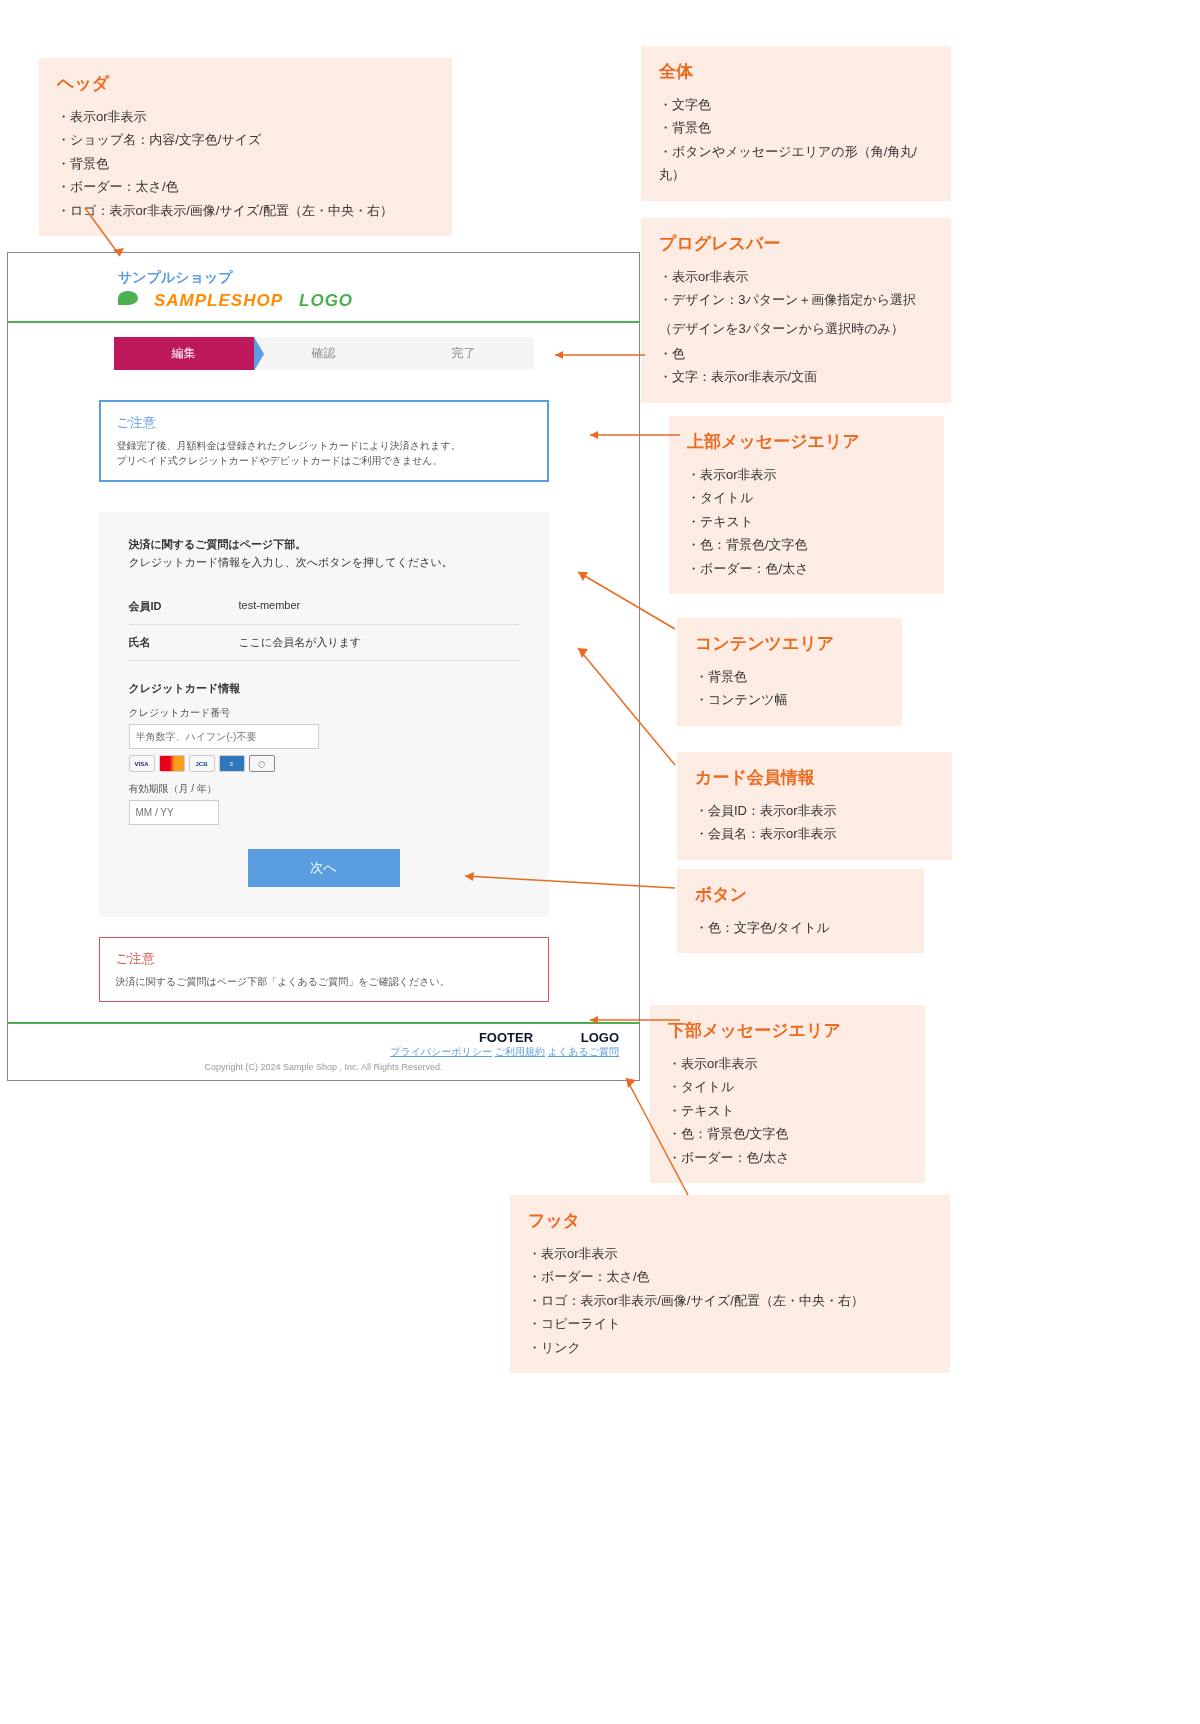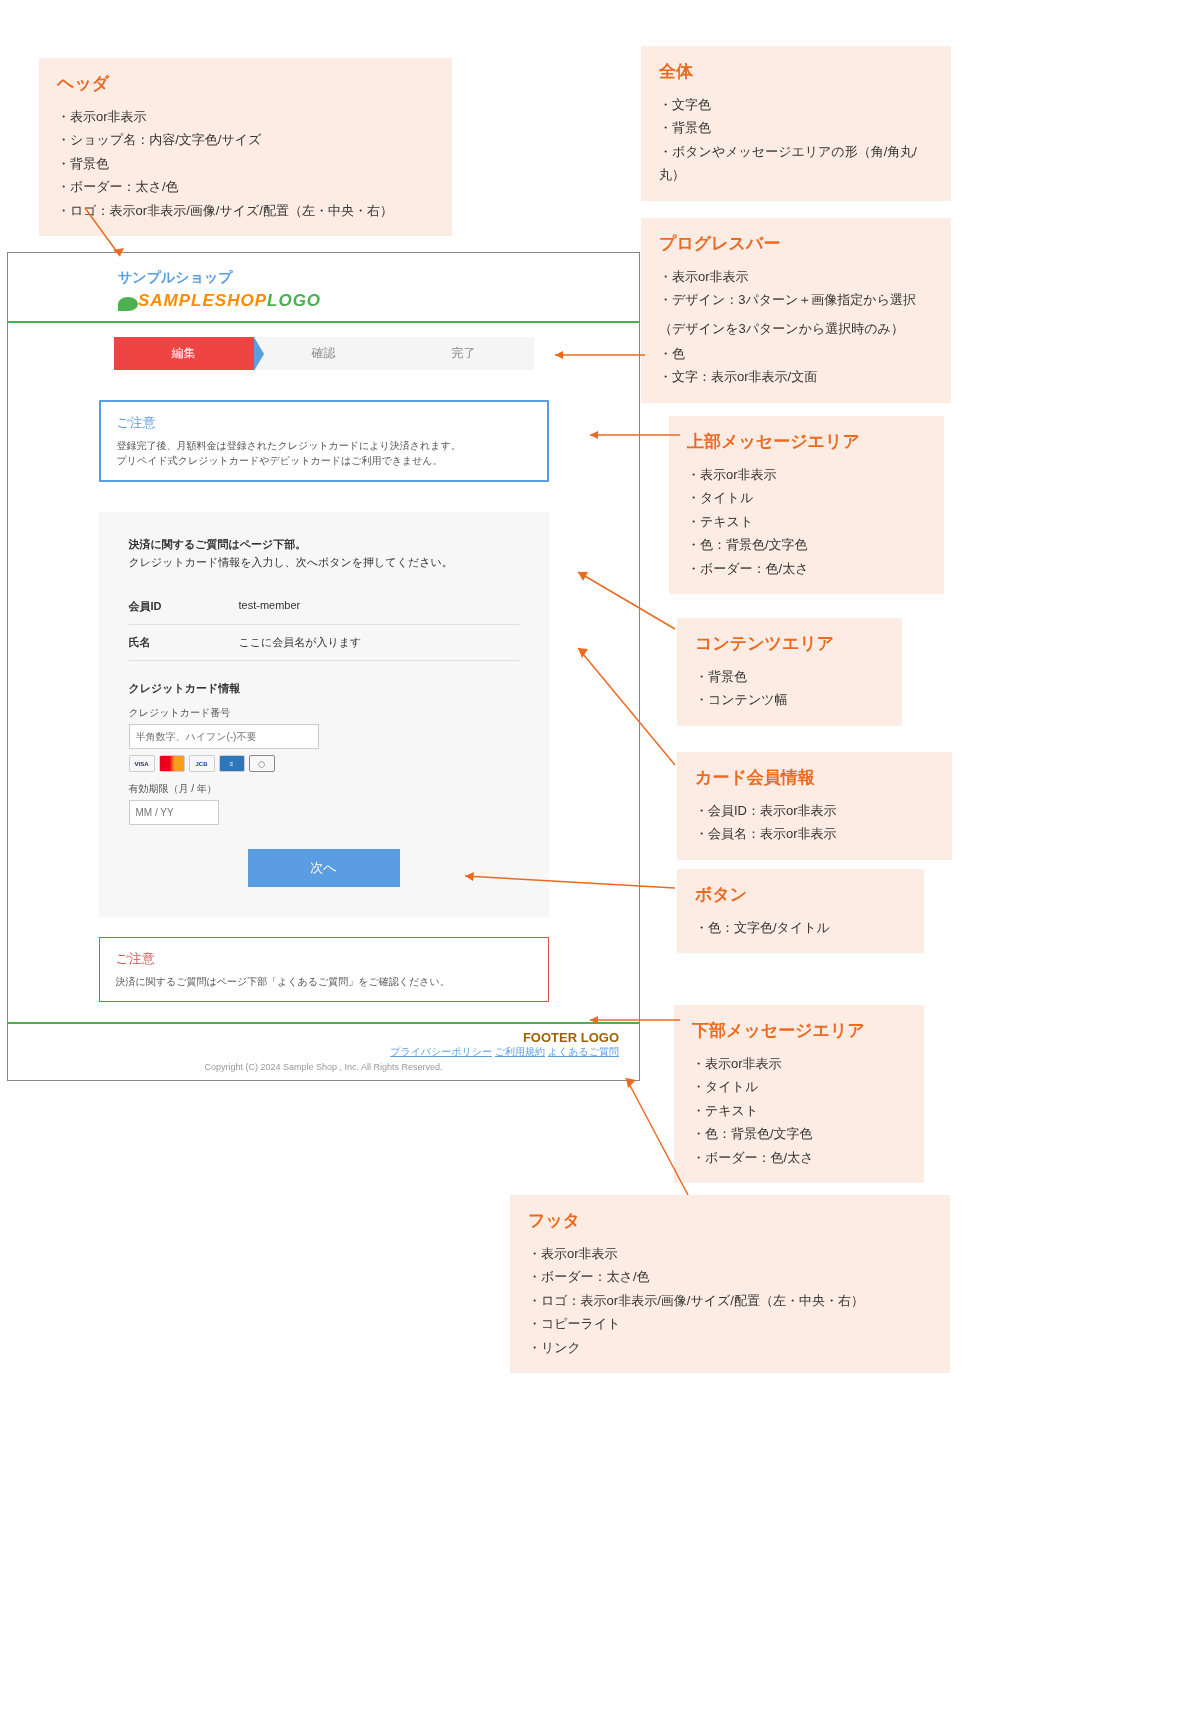--- a/index.html
+++ b/index.html
@@ -9,35 +9,35 @@
 .annotation li { list-style: none; font-size: 13px; line-height: 1.8; }
 .annotation li::before { content: "・"; }
 
 .ann-header { top: 58px; left: 39px; width: 413px; }
 .ann-global { top: 46px; left: 641px; width: 310px; }
 .ann-progress { top: 218px; left: 641px; width: 310px; }
 .ann-uppermsg { top: 416px; left: 669px; width: 275px; }
 .ann-content { top: 618px; left: 677px; width: 225px; }
 .ann-cardinfo { top: 752px; left: 677px; width: 275px; }
 .ann-button { top: 869px; left: 677px; width: 247px; }
-.ann-lowermsg { top: 1005px; left: 674px; width: 250px; }
+.ann-lowermsg { top: 1005px; left: 650px; width: 275px; }
 .ann-footer { top: 1195px; left: 510px; width: 440px; }
 
 .screenshot { position: absolute; top: 252px; left: 7px; width: 633px; border: 1px solid #888; background: #fff; }
 
 .shop-header { padding: 16px 0 10px 110px; border-bottom: 2px solid #4caf50; }
 .shop-name { color: #5a9de0; font-size: 14px; font-weight: bold; }
-.shop-logo { margin-top: 4px; display: flex; align-items: flex-end; gap: 0; }
+.shop-logo { margin-top: 4px; display: flex; align-items: flex-start; gap: 16px; }
 .shop-logo-leaf { width: 20px; height: 14px; background: #4caf50; border-radius: 50% 50% 50% 0; display: inline-block; }
 .shop-logo-text1 { color: #ff8c00; font-weight: 900; font-size: 17px; letter-spacing: 1px; font-style: italic; }
 .shop-logo-text2 { color: #4caf50; font-weight: 900; font-size: 17px; letter-spacing: 1px; font-style: italic; }
 
 .progress-bar { display: flex; margin: 14px auto 0; width: 420px; }
 .progress-step { flex: 1; text-align: center; padding: 8px 0; font-size: 12px; position: relative; background: #f5f5f5; color: #888; }
-.progress-step.active { background: #ef4444; color: #fff; }
+.progress-step.active { background: #be185d; color: #fff; }
 .progress-step.active::after { content: ""; position: absolute; right: -10px; top: 0; border-top: 17px solid transparent; border-bottom: 17px solid transparent; border-left: 10px solid #5a9de0; z-index: 1; }
 
 .msg-box { margin: 30px auto; width: 450px; padding: 12px 16px; }
 .msg-upper { border: 2px solid #5a9de0; background: #fff; }
 .msg-lower { border: 1px solid #d9534f; background: #fff; margin: 20px auto; }
 .msg-title { font-size: 13px; margin-bottom: 6px; }
 .msg-upper .msg-title { color: #5a9de0; }
 .msg-lower .msg-title { color: #d9534f; }
 .msg-text { font-size: 10px; line-height: 1.5; color: #555; }
 
@@ -58,21 +58,21 @@
 .visa { color: #1a1f71; }
 .mc { background: linear-gradient(90deg, #eb001b 40%, #f79e1b 60%); }
 .jcb { color: #0e4c96; }
 .amex { background: #2e77bb; color: #fff; }
 .diners { border-color: #888; color: #888; }
 
 .next-btn { display: block; margin: 24px auto 6px; width: 152px; padding: 10px 0; background: #5a9de0; color: #fff; border: none; font-size: 13px; text-align: center; cursor: pointer; }
 
 .footer { border-top: 2px solid #4caf50; padding: 6px 20px 8px; text-align: right; }
 .footer-logo { color: #ff8c00; font-weight: 900; font-size: 13px; }
-.footer-logo span { color: #a16207; }
+.footer-logo span { color: #0f172a; margin-left: 44px; }
 .footer-links { font-size: 10px; }
 .footer-links a { color: #5a9de0; text-decoration: underline; }
 .copyright { text-align: center; font-size: 9px; color: #999; margin-top: 3px; }
 
 .arrow { position: absolute; pointer-events: none; }
 .arrow svg line { stroke: #ec6a1f; stroke-width: 1.5; }
 .arrow svg polygon { fill: #ec6a1f; }
 </style>
 </head>
 <body>

